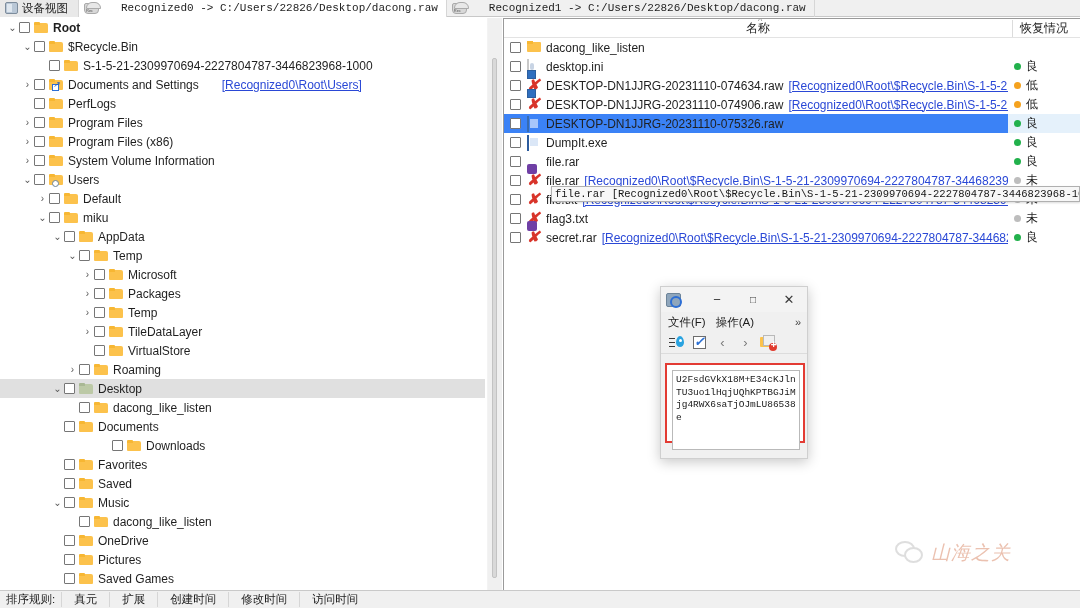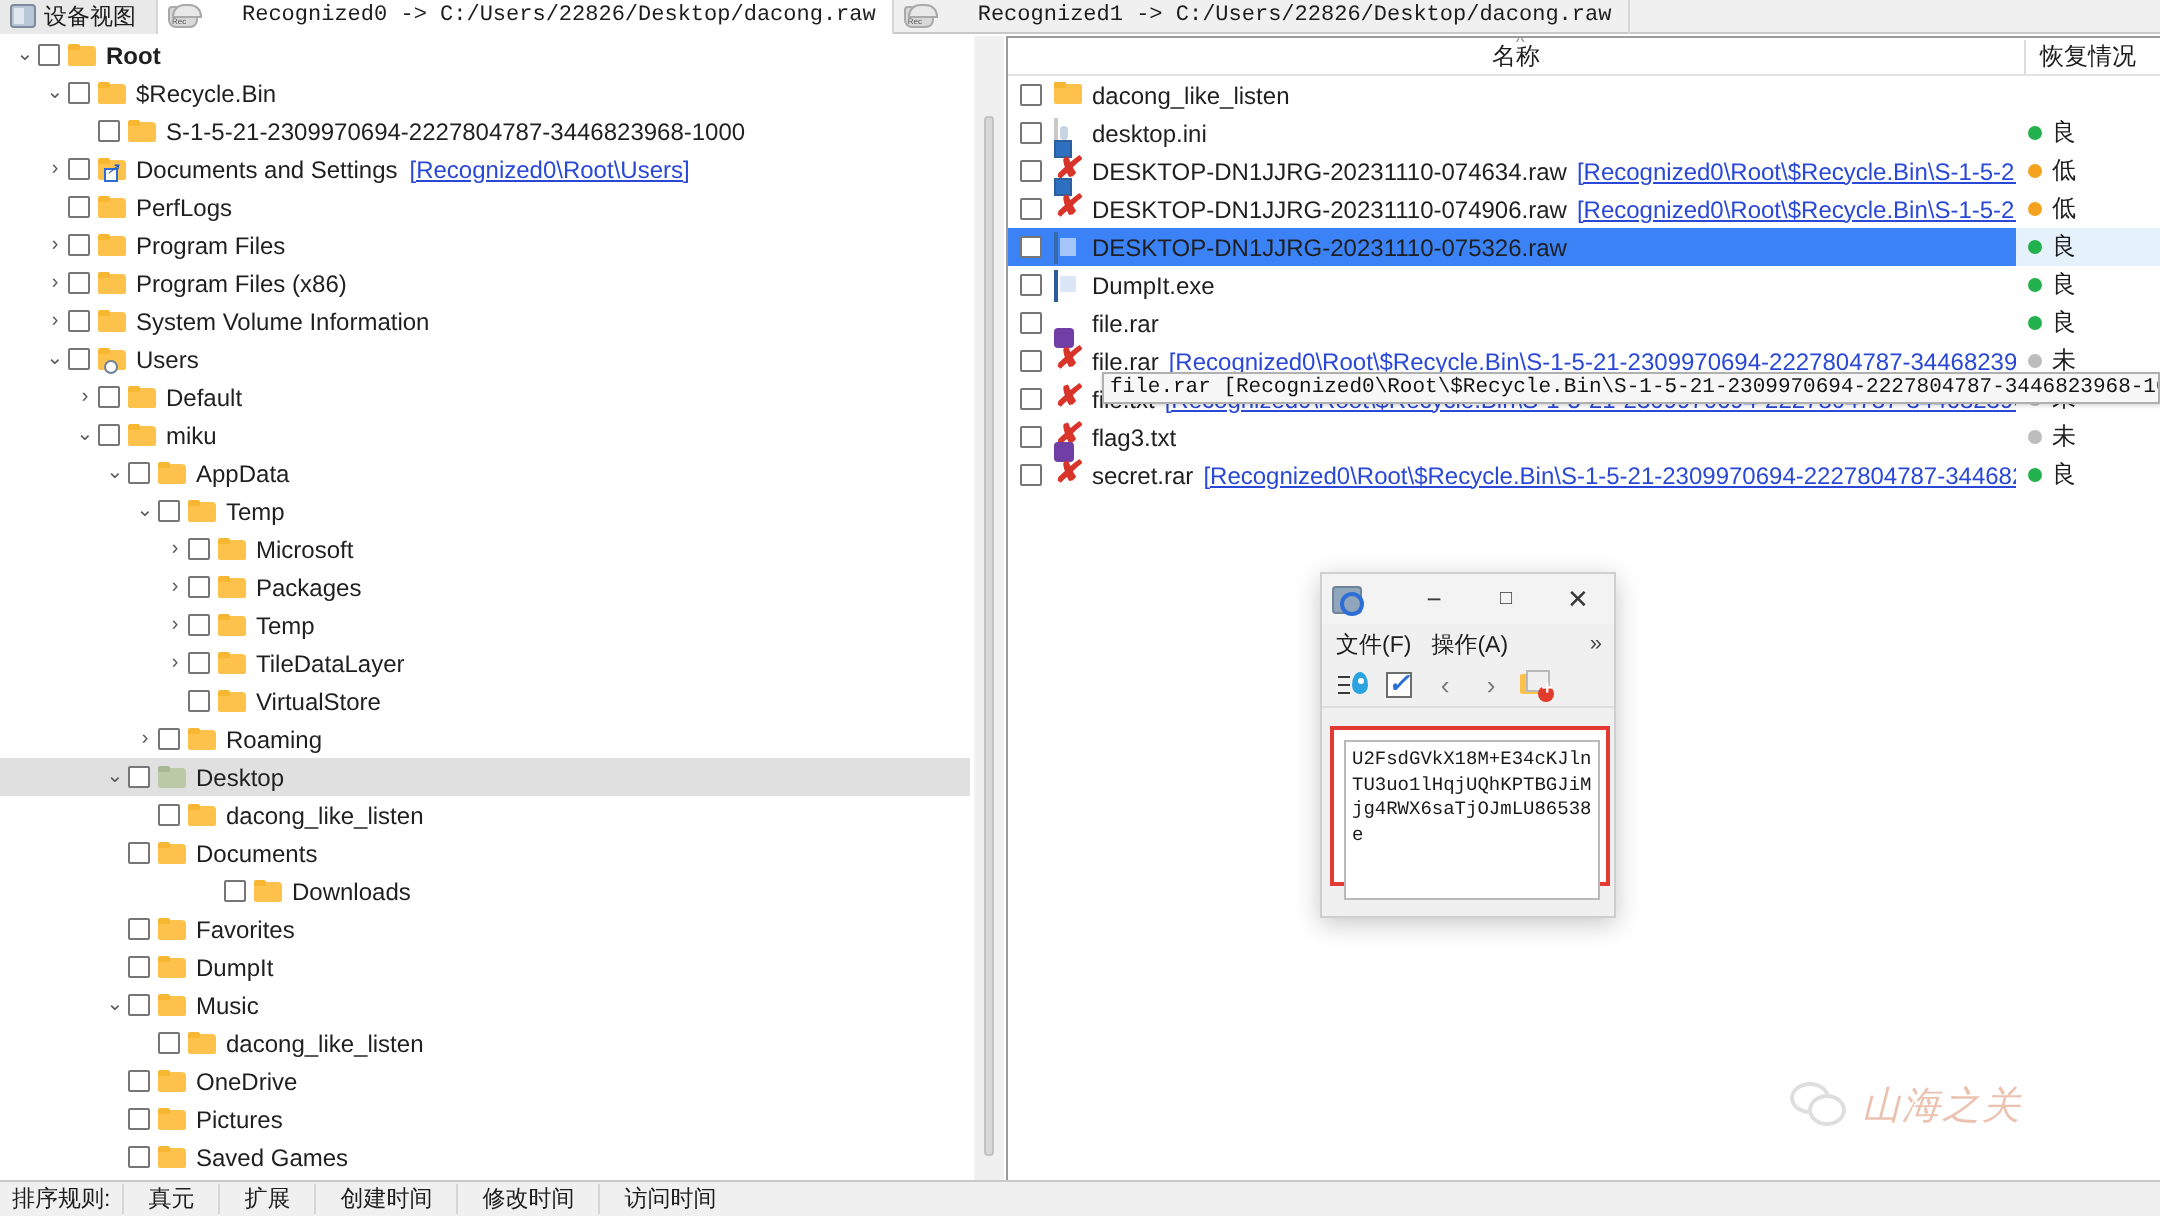--- a/index.html
+++ b/index.html
@@ -80,21 +80,21 @@
   .folder.link .arrow:after{
     content:"↗"; position:absolute; left:0px; top:-5px; font-size:8px; color:#1a56c0;
   }
   .folder.user .badge{
     position:absolute; left:3px; bottom:-2px; width:7px; height:7px; border-radius:50%;
     background:#fff; border:1px solid #6d8396; z-index:2;
   }
   .tlabel { color:#1f1f1f; }
   .tlabel.bold { font-weight:bold; }
   .tpath {
-    color:#2a48d6; text-decoration:underline; margin-left:6px;
+    color:#2a48d6; text-decoration:underline; margin-left:23px;
   }
 
   .tree-scroll {
     position:absolute; right:3px; top:0px; width:9px; height:572px; background:#f3f3f3;
   }
   .tree-thumb{ position:absolute; left:1px; top:3px; width:7px; height:560px; background:#cdcdcd; border-radius:4px;}
 
   
   .splitter{ position:absolute; left:488px; top:18px; width:14px; height:572px; background:#f0f0f0; }
   .splitter .grip{ position:absolute; left:4px; top:40px; width:5px; height:520px; background:#d9d9d9; border:1px solid #c3c3c3; border-radius:2px;}
@@ -410,21 +410,21 @@
         <div class="trow" style="padding-left: 51px;">
           <span class="chev none">·</span>
           <span class="cbx"></span>
           <span class="folder"></span>
           <span class="tlabel">Favorites</span>
         </div>
         <div class="trow" style="padding-left: 51px;">
           <span class="chev none">·</span>
           <span class="cbx"></span>
           <span class="folder"></span>
-          <span class="tlabel">DumpIt</span>
+          <span class="tlabel">Saved</span>
         </div>
         <div class="trow" style="padding-left: 51px;">
           <span class="chev">⌄</span>
           <span class="cbx"></span>
           <span class="folder"></span>
           <span class="tlabel">Music</span>
         </div>
         <div class="trow" style="padding-left: 66px;">
           <span class="chev none">·</span>
           <span class="cbx"></span>

